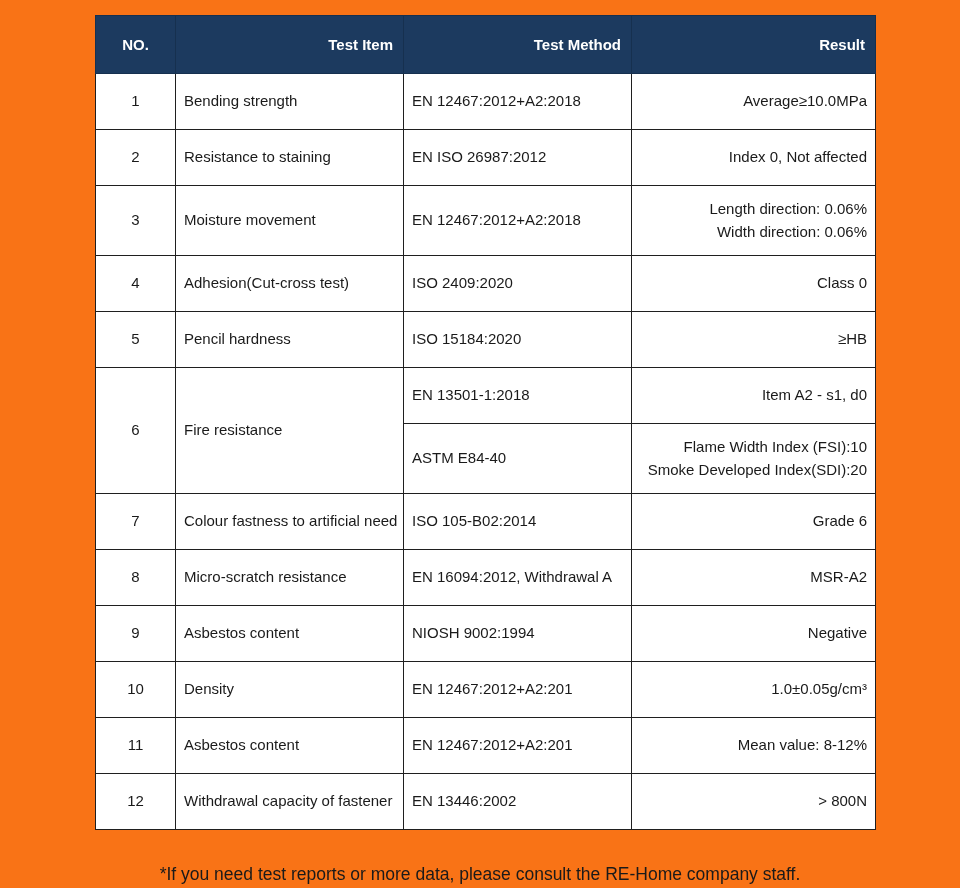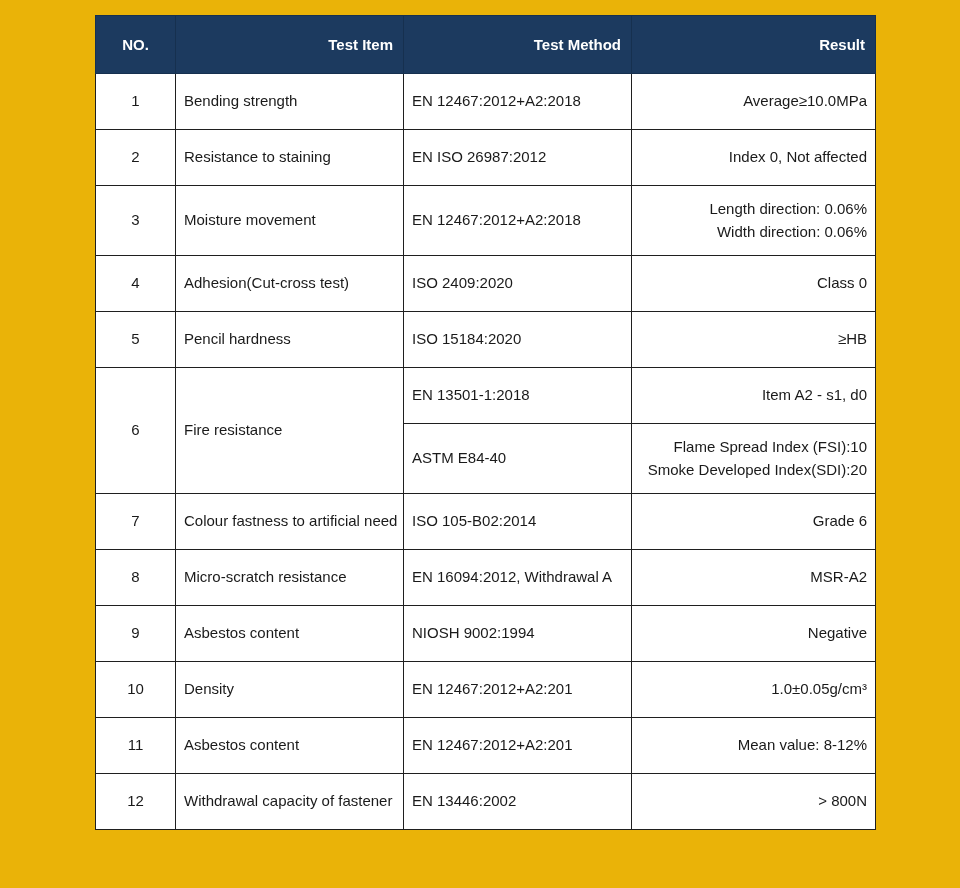--- a/index.html
+++ b/index.html
@@ -7,21 +7,21 @@
     margin: 0;
     padding: 0;
     background: #ffffff;
     font-family: "Liberation Sans", sans-serif;
     color: #1a1a1a;
   }
   .page {
     position: relative;
     width: 960px;
     height: 888px;
-    background: #eab308;
+    background: #f97316;
     overflow: hidden;
   }
   table.results {
     border-collapse: collapse;
     table-layout: fixed;
     width: 780px;
     margin: 15px 0 0 95px;
     border: 1px solid #1f1f1f;
   }
   col.c1 { width: 80px; }
@@ -113,21 +113,21 @@
         <td class="c-result">≥HB</td>
       </tr>
       <tr>
         <td class="c-no" rowspan="2">6</td>
         <td rowspan="2">Fire resistance</td>
         <td>EN 13501-1:2018</td>
         <td class="c-result">Item A2 - s1, d0</td>
       </tr>
       <tr>
         <td>ASTM E84-40</td>
-        <td class="c-result">Flame Spread Index (FSI):10
+        <td class="c-result">Flame Width Index (FSI):10
 Smoke Developed Index(SDI):20</td>
       </tr>
       <tr>
         <td class="c-no">7</td>
         <td>Colour fastness to artificial need</td>
         <td>ISO 105-B02:2014</td>
         <td class="c-result">Grade 6</td>
       </tr>
       <tr>
         <td class="c-no">8</td>
@@ -155,14 +155,15 @@
       </tr>
       <tr>
         <td class="c-no">12</td>
         <td>Withdrawal capacity of fastener</td>
         <td>EN 13446:2002</td>
         <td class="c-result">&gt; 800N</td>
       </tr>
     </tbody>
   </table>
 
+  <p class="footer-note">*If you need test reports or more data, please consult the RE-Home company staff.</p>
 
 </div>
 
 </body></html>

